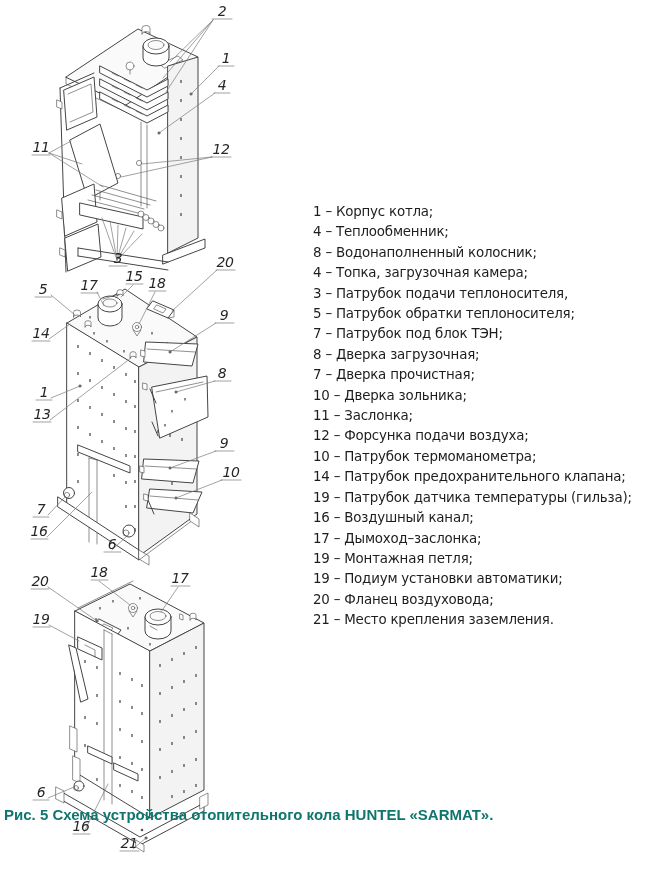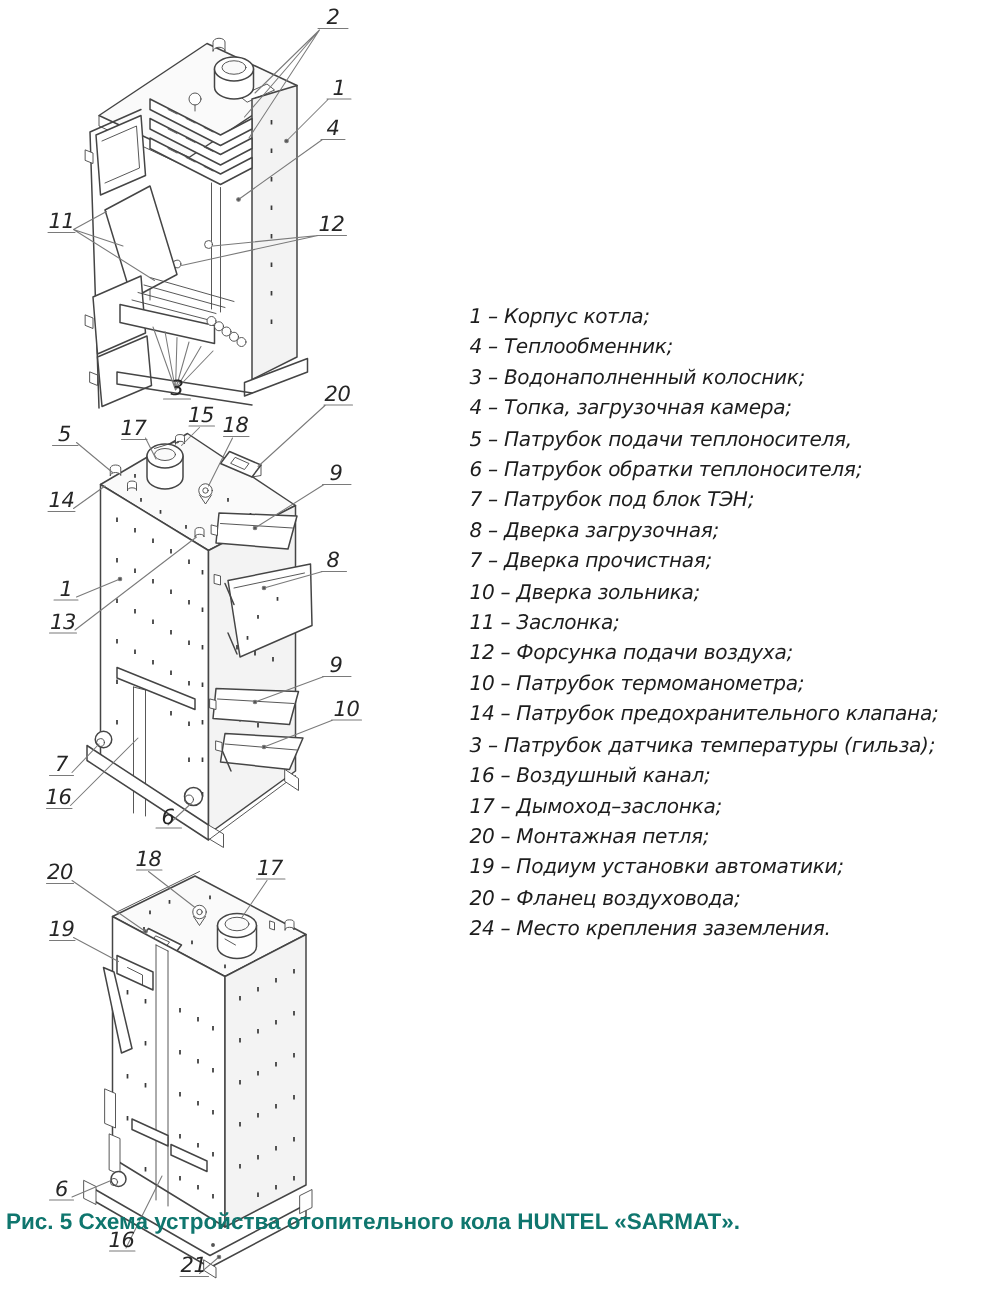--- a/index.html
+++ b/index.html
@@ -10,21 +10,21 @@
   .f0{fill:#ffffff;}
   .f1{fill:#f3f3f3;}
   .f2{fill:#fafafa;}
   .thin{stroke-width:.6;}
   .dots{fill:none;stroke:#3a3a3a;stroke-width:1.15;stroke-linecap:butt;}
   .leader{fill:none;stroke:#7a7a7a;stroke-width:.7;stroke-linecap:round;}
   .edot{fill:#555;}
   .callout{font-family:"DejaVu Sans",sans-serif;font-style:italic;font-size:14px;fill:#262626;
            text-anchor:middle;letter-spacing:-0.3px;}
   .legend{position:absolute;left:313px;top:202px;width:330px;color:#1d1d1d;
-          font-style:italic;font-size:13.4px;line-height:20.4px;letter-spacing:-0.2px;white-space:nowrap;}
+          font-size:13.4px;line-height:20.4px;letter-spacing:-0.2px;white-space:nowrap;}
   .caption{position:absolute;left:4px;top:806px;width:660px;color:#0f766e;
            font-family:"Liberation Sans",sans-serif;font-weight:bold;font-size:15px;}
 </style>
 </head>
 <body>
 
 <div class="page">
 
 <svg width="667" height="874" viewBox="0 0 667 874">
 
@@ -311,36 +311,36 @@
     <text class="callout" x="41" y="624">19</text>
     <text class="callout" x="41" y="797">6</text>
     <text class="callout" x="81" y="831">16</text>
     <text class="callout" x="129" y="848">21</text>
   </g>
 </svg>
 
   <div class="legend">
     <div>1 – Корпус котла;</div>
     <div>4 – Теплообменник;</div>
-    <div>3 – Водонаполненный колосник;</div>
+    <div>8 – Водонаполненный колосник;</div>
     <div>4 – Топка, загрузочная камера;</div>
-    <div>5 – Патрубок подачи теплоносителя,</div>
-    <div>6 – Патрубок обратки теплоносителя;</div>
+    <div>3 – Патрубок подачи теплоносителя,</div>
+    <div>5 – Патрубок обратки теплоносителя;</div>
     <div>7 – Патрубок под блок ТЭН;</div>
     <div>8 – Дверка загрузочная;</div>
     <div>7 – Дверка прочистная;</div>
     <div>10 – Дверка зольника;</div>
     <div>11 – Заслонка;</div>
     <div>12 – Форсунка подачи воздуха;</div>
     <div>10 – Патрубок термоманометра;</div>
     <div>14 – Патрубок предохранительного клапана;</div>
-    <div>3 – Патрубок датчика температуры (гильза);</div>
+    <div>19 – Патрубок датчика температуры (гильза);</div>
     <div>16 – Воздушный канал;</div>
     <div>17 – Дымоход–заслонка;</div>
-    <div>20 – Монтажная петля;</div>
+    <div>19 – Монтажная петля;</div>
     <div>19 – Подиум установки автоматики;</div>
     <div>20 – Фланец воздуховода;</div>
-    <div>24 – Место крепления заземления.</div>
+    <div>21 – Место крепления заземления.</div>
   </div>
 
   <div class="caption">Рис. 5 Схема устройства отопительного кола HUNTEL «SARMAT».</div>
 
 </div>
 
 </body></html>

